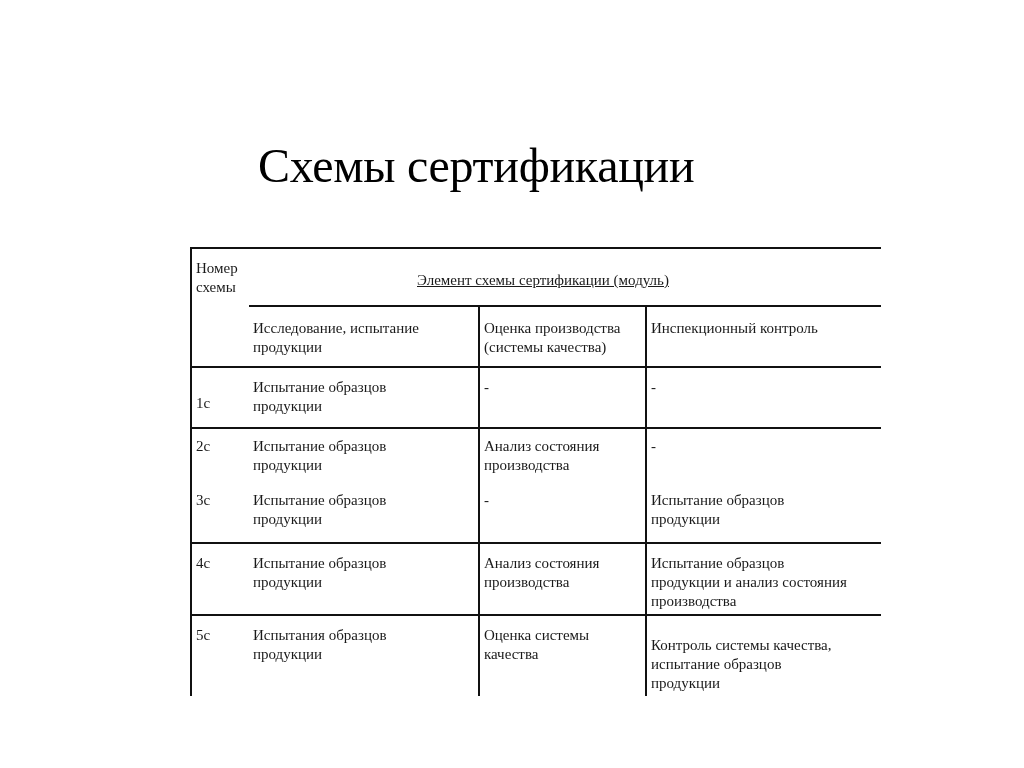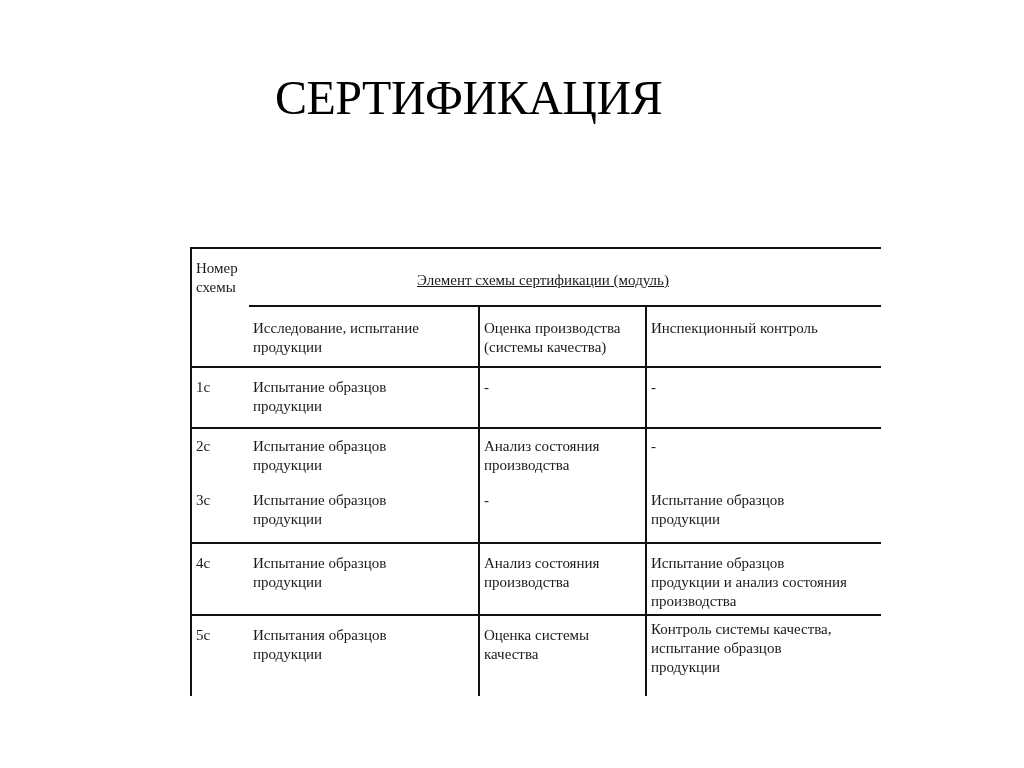--- a/index.html
+++ b/index.html
@@ -78,21 +78,21 @@
     border-left: none !important;
   }
   .sub-head td { padding-top: 12px; }
   .cell-line { display: block; }
   .gap { display: block; height: 16px; }
 </style>
 </head>
 <body>
 
 <div class="slide">
-  <div class="title-main">СЕРТИФИКАЦИЯ</div>
+  <div class="title-sub">Схемы сертификации</div>
 
   <div class="table-wrap">
     <table class="cert-table">
       <colgroup>
         <col style="width:58px">
         <col style="width:230px">
         <col style="width:167px">
         <col style="width:236px">
       </colgroup>
 
@@ -113,21 +113,21 @@
         <td>
           <span class="cell-line">Оценка производства</span>
           <span class="cell-line">(системы качества)</span>
         </td>
         <td>
           <span class="cell-line">Инспекционный контроль</span>
         </td>
       </tr>
 
       <tr style="height:61px">
-        <td class="num-cell" style="padding-top:10px;">1с</td>
+        <td class="num-cell" style="padding-top:26px;">1с</td>
         <td class="col1" style="padding-top:10px;">
           <span class="cell-line">Испытание образцов</span>
           <span class="cell-line">продукции</span>
         </td>
         <td style="padding-top:10px;">
           <span class="cell-line">-</span>
         </td>
         <td style="padding-top:10px;">
           <span class="cell-line">-</span>
         </td>
@@ -182,21 +182,21 @@
       <tr style="height:100px">
         <td class="num-cell plain-bottom" style="padding-top:10px;">5с</td>
         <td class="col1 plain-bottom" style="padding-top:10px;">
           <span class="cell-line">Испытания образцов</span>
           <span class="cell-line">продукции</span>
         </td>
         <td class="plain-bottom" style="padding-top:10px;">
           <span class="cell-line">Оценка системы</span>
           <span class="cell-line">качества</span>
         </td>
-        <td class="plain-bottom" style="padding-top:4px;margin-left:21px;">
+        <td class="plain-bottom" style="padding-top:20px;margin-left:21px;">
           <span class="cell-line">Контроль системы качества,</span>
           <span class="cell-line">испытание образцов</span>
           <span class="cell-line">продукции</span>
         </td>
       </tr>
     </tbody>
       </table>
   </div>
 </div>
 

